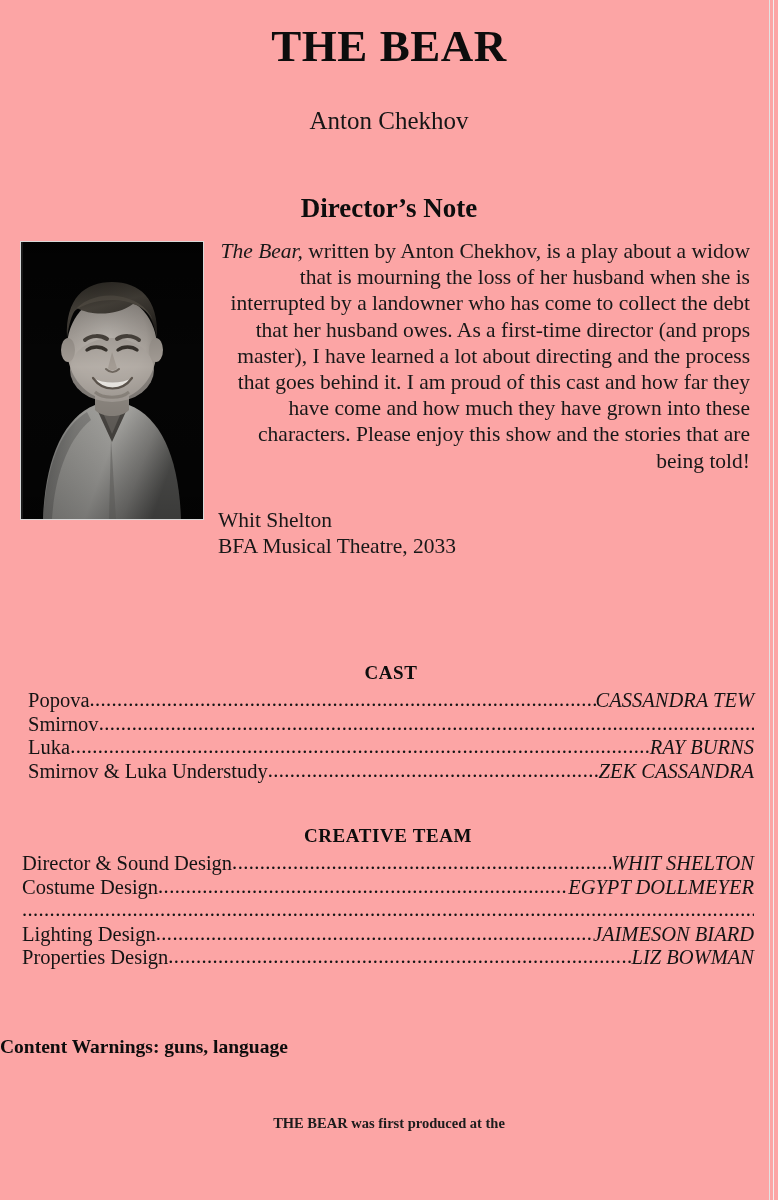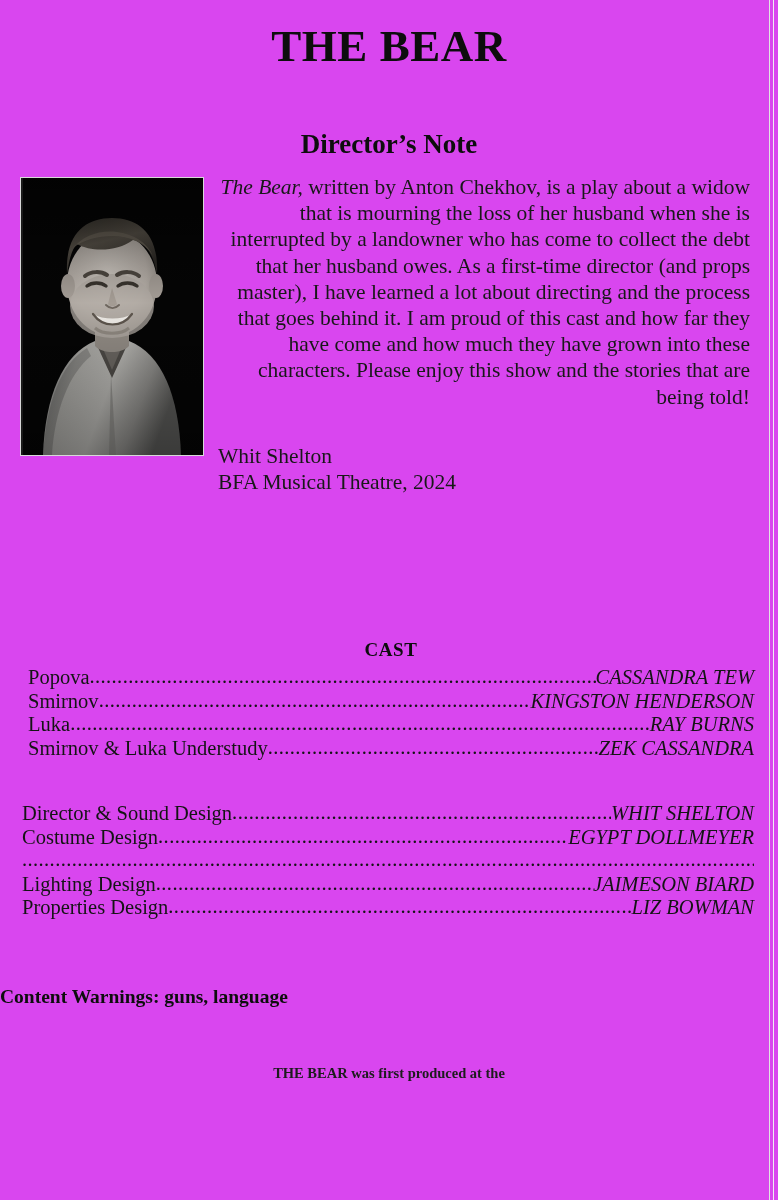--- a/index.html
+++ b/index.html
@@ -11,21 +11,21 @@
     width: 778px;
     height: 1200px;
     overflow: hidden;
     font-family: "Liberation Serif", "DejaVu Serif", serif;
     color: #1a1a1a;
   }
   .page {
     position: relative;
     width: 778px;
     height: 1200px;
-    background: #d946ef;
+    background: #fca5a5;
     box-sizing: border-box;
   }
   .page-edge-right {
     position: absolute;
     top: 0;
     right: 8px;
     width: 1px;
     height: 1200px;
     background: #e2e2e2;
   }
@@ -129,21 +129,21 @@
   .credit-dots {
     flex: 1 1 auto;
     overflow: hidden;
     letter-spacing: 0.4px;
     margin: 0 0px;
     position: relative;
     top: -1px;
   }
   .credit-name { flex: 0 0 auto; font-style: italic; }
 
-  #cast-section { margin-top: 116px; padding-left: 28px; }
+  #cast-section { margin-top: 75px; padding-left: 28px; }
   #creative-section { margin-top: 42px; }
 
   
   .warnings {
     text-align: left;
     font-size: 19.5px;
     font-weight: bold;
     margin-top: 66px;
     color: #0d0d0d;
   }
@@ -158,20 +158,21 @@
 </style>
 </head>
 <body>
 
 <div class="page">
 
   <div class="page-edge-right2"></div>
   <div class="page-edge-right"></div>
 
   <div class="title">THE BEAR</div>
+  <div class="author">Anton Chekhov</div>
 
   <div class="dnote-heading">Director’s Note</div>
 
   <div class="note-wrap">
 
     <div class="headshot">
       <svg width="182" height="277" viewBox="0 0 182 277">
         <defs>
           <linearGradient id="shirtG" x1="0" y1="0" x2="1" y2="0.3">
             <stop offset="0%" stop-color="#6e6e6e"></stop>
@@ -240,51 +241,51 @@
         <rect x="0" y="0" width="2" height="277" fill="#1a1a1a"></rect>
       </svg>
     </div>
 
     <div class="note-text">
       <em>The Bear,</em><span> written by Anton Chekhov, is a play about a widow that is mourning the loss of her husband when she is interrupted by a landowner who has come to collect the debt that her husband owes. As a first-time director (and props master), I have learned a lot about directing and the process that goes behind it. I am proud of this cast and how far they have come and how much they have grown into these characters. Please enjoy this show and the stories that are being told!</span>
     </div>
 
     <div class="signature">
       <div>Whit Shelton</div>
-      <div>BFA Musical Theatre, 2024</div>
+      <div>BFA Musical Theatre, 2033</div>
     </div>
   </div>
 
   <div class="section" id="cast-section">
     <div class="section-heading">CAST</div>
     <div class="credit-list" id="cast-list">
         <div class="credit-row">
           <span class="credit-role">Popova</span>
           <span class="credit-dots">........................................................................................................................................................................................................</span>
           <span class="credit-name">CASSANDRA TEW</span>
         </div>
         <div class="credit-row">
           <span class="credit-role">Smirnov</span>
           <span class="credit-dots">........................................................................................................................................................................................................</span>
-          <span class="credit-name">KINGSTON HENDERSON</span>
         </div>
         <div class="credit-row">
           <span class="credit-role">Luka</span>
           <span class="credit-dots">........................................................................................................................................................................................................</span>
           <span class="credit-name">RAY BURNS</span>
         </div>
         <div class="credit-row">
           <span class="credit-role">Smirnov &amp; Luka Understudy</span>
           <span class="credit-dots">........................................................................................................................................................................................................</span>
           <span class="credit-name">ZEK CASSANDRA</span>
         </div>
       </div>
   </div>
 
   <div class="section" id="creative-section">
+    <div class="section-heading">CREATIVE TEAM</div>
     <div class="credit-list" id="creative-list">
         <div class="credit-row">
           <span class="credit-role">Director &amp; Sound Design</span>
           <span class="credit-dots">........................................................................................................................................................................................................</span>
           <span class="credit-name">WHIT SHELTON</span>
         </div>
         <div class="credit-row">
           <span class="credit-role">Costume Design</span>
           <span class="credit-dots">........................................................................................................................................................................................................</span>
           <span class="credit-name">EGYPT DOLLMEYER</span>

